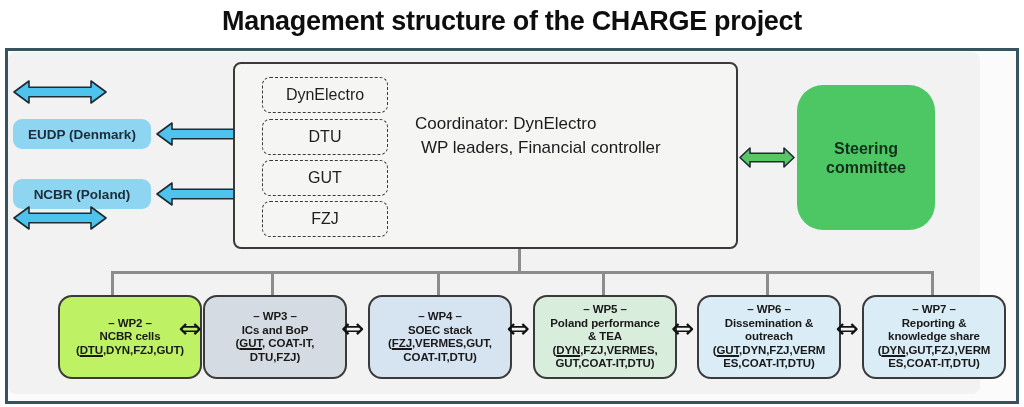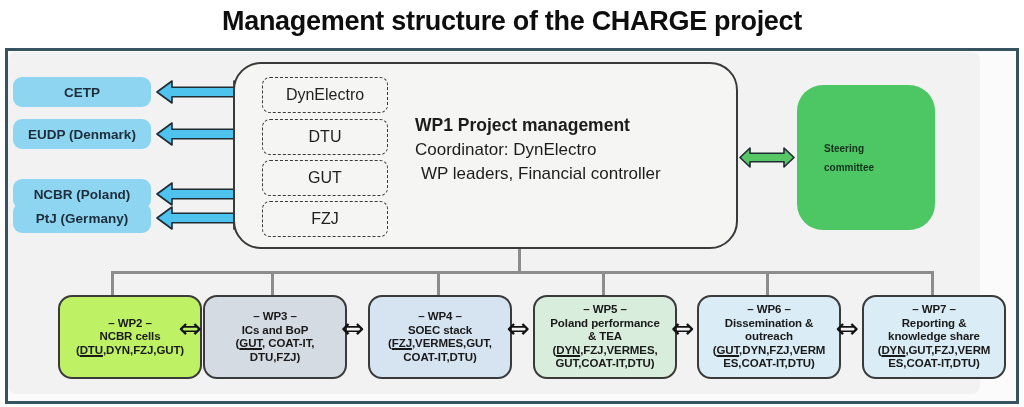--- a/index.html
+++ b/index.html
@@ -9,31 +9,31 @@
          font-size:27px;font-weight:bold;letter-spacing:-0.3px;color:#0e0e0e;}
   .frame{position:absolute;left:5px;top:48px;width:1008px;height:350px;
          border:3px solid var(--frame-border,#37535f);background:#fbfbfb;}
   .canvas{position:absolute;left:8px;top:52px;width:972px;height:342px;
           background:var(--canvas-bg,#f2f2f3);border-radius:8px;}
   .funder-row{position:absolute;left:13px;display:flex;align-items:center;gap:5px;height:30px;}
   .funder-box{width:138px;height:30px;border-radius:9px;background:var(--funder-box,#8ed5f1);
               display:flex;align-items:center;justify-content:center;
               font-size:13.5px;font-weight:bold;color:#1d2d3a;}
   .central{position:absolute;left:233px;top:62px;width:501px;height:183px;
-           border:2px solid var(--central-border,#3a3a3a);border-radius:28px;
+           border:2px solid var(--central-border,#3a3a3a);border-radius:8px;
            background:var(--central-fill,#f5f5f4);}
   .chip{position:absolute;left:27px;width:124px;height:34px;border:1.6px dashed #3a3a3a;
         border-radius:8px;display:flex;align-items:center;justify-content:center;
         font-size:16px;color:#1f1f1f;}
   .wp1-text{position:absolute;left:180px;top:48px;font-size:17px;line-height:24px;color:#1c1c1c;}
   .wp1-text .h{font-weight:bold;font-size:17.5px;line-height:26px;}
   .wp1-text .ind{padding-left:6px;}
   .steering{position:absolute;left:797px;top:85px;width:138px;height:145px;border-radius:26px;
             background:var(--steering-fill,#4dc763);display:flex;align-items:center;justify-content:center;}
-  .steering span{display:block;width:84px;font-weight:bold;font-size:10px;
+  .steering span{display:block;width:84px;text-align:center;font-weight:bold;font-size:16px;
                  line-height:19px;color:#14301d;}
   .hline{position:absolute;background:var(--connector,#8c8c8c);height:3px;}
   .vline{position:absolute;background:var(--connector,#8c8c8c);width:3px;}
   .wp-card{position:absolute;top:295px;width:140px;height:80px;border:2px solid #3a3a3a;
            border-radius:14px;display:flex;flex-direction:column;align-items:center;justify-content:center;
            text-align:center;font-size:11.5px;font-weight:bold;line-height:13.5px;
            letter-spacing:-0.1px;color:#191919;}
   .wp-card div{white-space:nowrap;}
   .wp-card u{text-decoration-thickness:1.5px;text-underline-offset:1px;}
   .wp-link{position:absolute;top:315px;font-family:"DejaVu Sans",sans-serif;font-size:28px;
@@ -55,54 +55,51 @@
       <div class="vline" style="left: 110.5px; top: 271px; height: 25px;"></div>
       <div class="vline" style="left: 271px; top: 271px; height: 25px;"></div>
       <div class="vline" style="left: 436.5px; top: 271px; height: 25px;"></div>
       <div class="vline" style="left: 601.5px; top: 271px; height: 25px;"></div>
       <div class="vline" style="left: 765.5px; top: 271px; height: 25px;"></div>
       <div class="vline" style="left: 930.5px; top: 271px; height: 25px;"></div>
     </div>
 
   <div id="funders">
       <div class="funder-row" style="top: 77px;">
-        <div class="funder-box">CETP</div>
         <svg class="arrow" width="94" height="24" viewBox="0 0 94 24">
           <polygon points="1,12 16,1 16,7.199999999999999 78,7.199999999999999 78,1 93,12 78,23 78,16.799999999999997 16,16.799999999999997 16,23" fill="#4ec3ee" stroke="#1f2b33" stroke-width="1.6" stroke-linejoin="round"></polygon>
         </svg>
       </div>
       <div class="funder-row" style="top: 119px;">
         <div class="funder-box">EUDP (Denmark)</div>
         <svg class="arrow" width="94" height="24" viewBox="0 0 94 24">
           <polygon points="1,12 16,1 16,7.199999999999999 78,7.199999999999999 78,1 93,12 78,23 78,16.799999999999997 16,16.799999999999997 16,23" fill="#4ec3ee" stroke="#1f2b33" stroke-width="1.6" stroke-linejoin="round"></polygon>
         </svg>
       </div>
       <div class="funder-row" style="top: 179px;">
         <div class="funder-box">NCBR (Poland)</div>
         <svg class="arrow" width="94" height="24" viewBox="0 0 94 24">
           <polygon points="1,12 16,1 16,7.199999999999999 78,7.199999999999999 78,1 93,12 78,23 78,16.799999999999997 16,16.799999999999997 16,23" fill="#4ec3ee" stroke="#1f2b33" stroke-width="1.6" stroke-linejoin="round"></polygon>
         </svg>
       </div>
       <div class="funder-row" style="top: 203px;">
-        <div class="funder-box">PtJ (Germany)</div>
         <svg class="arrow" width="94" height="24" viewBox="0 0 94 24">
           <polygon points="1,12 16,1 16,7.199999999999999 78,7.199999999999999 78,1 93,12 78,23 78,16.799999999999997 16,16.799999999999997 16,23" fill="#4ec3ee" stroke="#1f2b33" stroke-width="1.6" stroke-linejoin="round"></polygon>
         </svg>
       </div>
     </div>
 
   <div class="central">
     <div id="chips">
         <div class="chip" style="top: 13px;">DynElectro</div>
         <div class="chip" style="top: 55px;">DTU</div>
         <div class="chip" style="top: 96px;">GUT</div>
         <div class="chip" style="top: 137px;">FZJ</div>
       </div>
     <div class="wp1-text">
-      <div class="h">WP1 Project management</div>
       <div>Coordinator: DynElectro</div>
       <div class="ind">WP leaders, Financial controller</div>
     </div>
   </div>
 
   <div id="steer-arrow" style="position:absolute;left:739px;top:147px;">
       <svg class="arrow" width="56" height="21" viewBox="0 0 56 21">
         <polygon points="1,10.5 11,1 11,6.3 45,6.3 45,1 55,10.5 45,20 45,14.7 11,14.7 11,20" fill="#57c766" stroke="#1f2b33" stroke-width="1.6" stroke-linejoin="round"></polygon>
       </svg>
     </div>

